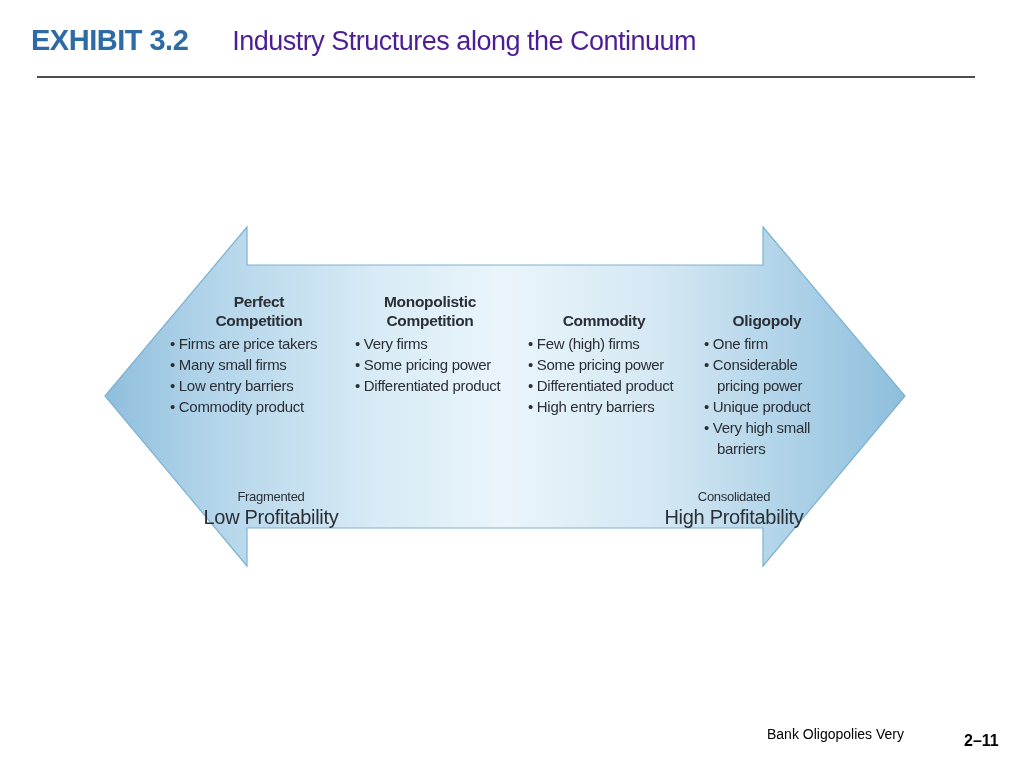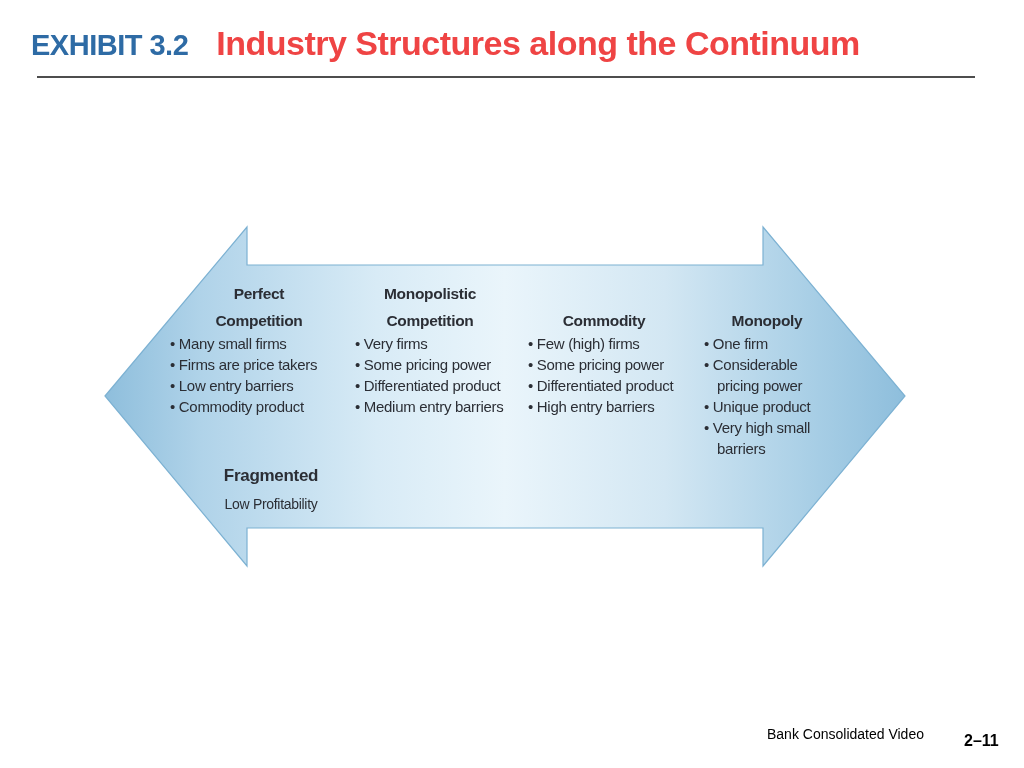--- a/index.html
+++ b/index.html
@@ -8,66 +8,66 @@
     background: #ffffff;
     font-family: "Liberation Sans", sans-serif;
     position: relative;
     overflow: hidden;
   }
   .slide { position: absolute; inset: 0; width: 1024px; height: 768px; }
 
   
   .header {
     position: absolute; left: 31px; top: 24px;
-    display: flex; align-items: baseline; gap: 28px;
+    display: flex; align-items: baseline; gap: 44px;
     white-space: nowrap;
   }
   .exhibit-label {
     color: #2e6ba5; font-size: 29px; font-weight: bold;
     letter-spacing: -0.5px;
   }
   .slide-title {
-    color: #ef4444; font-size: 34px; font-weight: bold;
+    color: #4c1d95; font-size: 27px; font-weight: normal;
     letter-spacing: -0.5px;
   }
   .title-divider {
     position: absolute; left: 37px; top: 76px; width: 938px; height: 0;
     border-top: 2px solid #4d4d4d;
   }
 
   
   .arrow-svg { position: absolute; left: 0; top: 0; width: 1024px; height: 768px; }
 
   .col { position: absolute; color: #2b2e35; }
   .col-heading {
     position: absolute; left: 0; right: 0; top: 0; height: 42px;
     display: flex; flex-direction: column; justify-content: flex-end;
     text-align: center; font-weight: bold; font-size: 15.5px;
-    line-height: 19px; letter-spacing: -0.3px; gap: 8px;
+    line-height: 19px; letter-spacing: -0.3px;
   }
   .col-heading span { display: block; }
   .col ul {
     position: absolute; left: 0; right: 0; top: 45px;
     margin: 0; padding: 0; list-style: none;
     font-size: 15px; line-height: 21px; letter-spacing: -0.3px;
   }
   .col li { padding-left: 13px; text-indent: -13px; }
   .col li::before { content: "\2022\00a0"; }
 
   .col1 { left: 170px; top: 288px; width: 178px; }
   .col2 { left: 355px; top: 288px; width: 150px; }
   .col3 { left: 528px; top: 288px; width: 152px; }
   .col4 { left: 704px; top: 288px; width: 126px; }
 
   .end-label {
     position: absolute; top: 466px; width: 200px;
     text-align: center; color: #2b2e35; letter-spacing: -0.3px;
   }
-  .end-label .el-title { font-weight: bold; font-size: 17px; line-height: 20px; }
-  .end-label .el-sub { font-size: 14px; line-height: 21px; margin-top: 8px; }
+  .end-label .el-title { font-weight: normal; font-size: 13px; line-height: 20px; margin-top: 21px; }
+  .end-label .el-sub { font-size: 20px; line-height: 21px; }
   .end-label-left { left: 171px; }
   .end-label-right { left: 634px; }
 
   
   .footer-video {
     position: absolute; left: 767px; top: 726px;
     font-size: 14px; color: #000000; white-space: nowrap;
   }
   .page-number {
     position: absolute; left: 964px; top: 732px;
@@ -99,67 +99,70 @@
     </defs>
     <path d="M105,396 L247,227 L247,265 L763,265 L763,227 L905,396 L763,566 L763,528 L247,528 L247,566 Z" fill="url(#arrowGrad)" stroke-width="1.2" stroke="#7cb1d2"></path>
   </svg>
 
   <div class="col col1">
     <div class="col-heading">
       <span>Perfect</span>
       <span>Competition</span>
     </div>
     <ul>
+      <li>Firms are price takers</li>
       <li>Many small firms</li>
-      <li>Firms are price takers</li>
       <li>Low entry barriers</li>
       <li>Commodity product</li>
     </ul>
   </div>
 
   <div class="col col2">
     <div class="col-heading">
       <span>Monopolistic</span>
       <span>Competition</span>
     </div>
     <ul>
       <li>Very firms</li>
       <li>Some pricing power</li>
       <li>Differentiated product</li>
-      <li>Medium entry barriers</li>
     </ul>
   </div>
 
   <div class="col col3">
     <div class="col-heading">
       <span></span>
       <span>Commodity</span>
     </div>
     <ul>
       <li>Few (high) firms</li>
       <li>Some pricing power</li>
       <li>Differentiated product</li>
       <li>High entry barriers</li>
     </ul>
   </div>
 
   <div class="col col4">
     <div class="col-heading">
       <span></span>
-      <span>Monopoly</span>
+      <span>Oligopoly</span>
     </div>
     <ul>
       <li>One firm</li>
       <li>Considerable pricing power</li>
       <li>Unique product</li>
       <li>Very high small barriers</li>
     </ul>
   </div>
 
   <div class="end-label end-label-left">
     <div class="el-title">Fragmented</div>
     <div class="el-sub">Low Profitability</div>
   </div>
+  <div class="end-label end-label-right">
+    <div class="el-title">Consolidated</div>
+    <div class="el-sub">High Profitability</div>
+  </div>
 
-  <span class="footer-video">Bank Consolidated Video</span>
+  <span class="footer-video">Bank Oligopolies Very</span>
   <span class="page-number">2–11</span>
 
 </div>
 
 </body></html>

